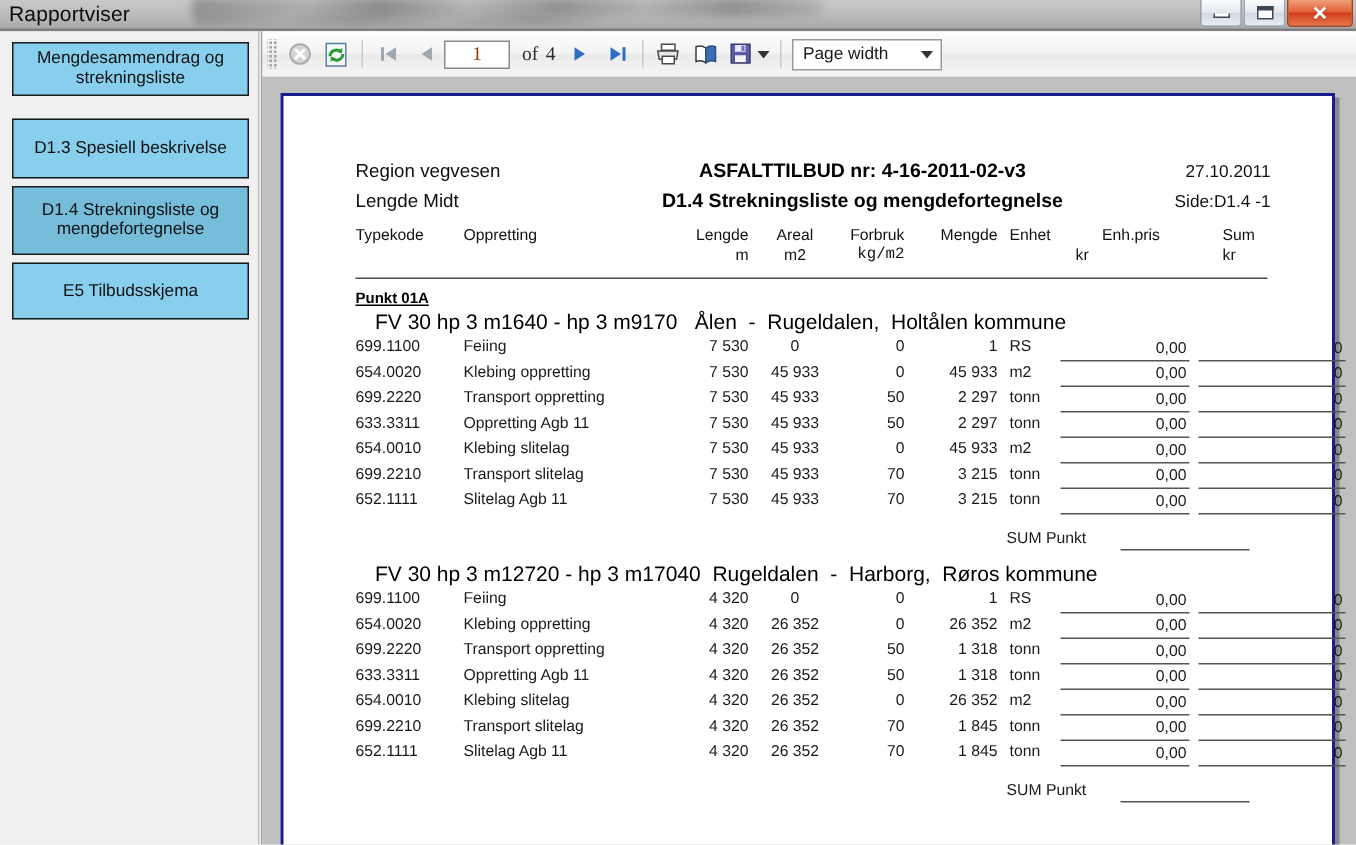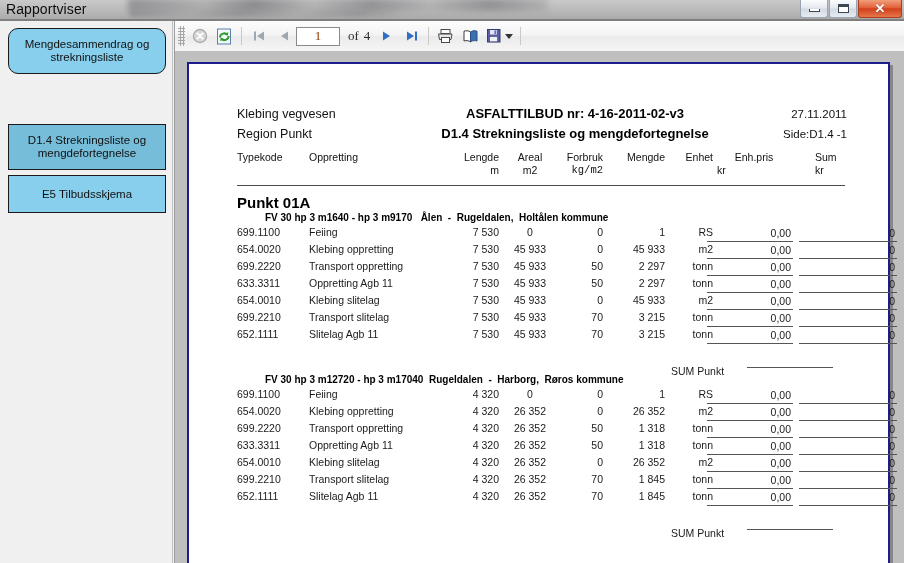--- a/index.html
+++ b/index.html
@@ -92,21 +92,21 @@
     border: 1px solid #1a1a1a;
     color: #111;
     font-size: 11.5px;
     line-height: 13px;
     text-align: center;
     display: flex; align-items: center; justify-content: center;
     padding: 2px 4px;
     cursor: default;
   }
   .side-btn.selected { background: #76bdd9; }
-  #sb0 { top: 7px;   height: 46px; border-radius: 10px; }
+  #sb0 { top: 7px;   height: 36px; }
   #sb1 { top: 58px;  height: 40px; }
   #sb2 { top: 103px; height: 46px; }
   #sb3 { top: 154px; height: 38px; align-items: center; }
 
   
   .viewer {
     position: absolute; left: 174px; top: 0; width: 730px; height: 542px;
     background: #ffffff;
     border-left: 1px solid #9d9d9d;
   }
@@ -208,33 +208,34 @@
     height: 1px; background: #4a4a4a;
   }
 
   
   .c-type   { position: absolute; left: 0;   width: 64px; text-align: left; }
   .c-proc   { position: absolute; left: 72px; width: 150px; text-align: left; }
   .c-len    { position: absolute; left: 210px; width: 52px; text-align: right; }
   .c-area   { position: absolute; left: 268px; width: 50px; text-align: center; }
   .c-forb   { position: absolute; left: 322px; width: 44px; text-align: right; }
   .c-mengde { position: absolute; left: 372px; width: 56px; text-align: right; }
-  .c-enhet  { position: absolute; left: 436px; width: 40px; text-align: right; }
+  .c-enhet  { position: absolute; left: 436px; width: 40px; text-align: left; }
   .c-pris   { position: absolute; left: 478px; width: 74px; text-align: right; }
   .c-sum    { position: absolute; left: 560px; width: 100px; text-align: right; }
   .ch-cell { position: absolute; font-size: 10.5px; color: #111; }
 
   .block { position: absolute; left: 48px; width: 610px; }
   .blk-title {
-    font-size: 15px; font-weight: bold; color: #000;
+    font-size: 10px; font-weight: bold; color: #000;
     margin-bottom: 1px;
+    text-decoration: underline;
   }
   .blk-sub {
-    font-size: 10px; font-weight: bold; color: #000;
-    margin-left: 28px; margin-bottom: 2px;
+    font-size: 14px; font-weight: normal; color: #000;
+    margin-left: 13px; margin-bottom: 2px;
     white-space: pre;
   }
   .row {
     position: relative; height: 17px; font-size: 10.5px; color: #1a1a1a;
   }
   .row > div { position: absolute; top: 1px; font-size: 10.5px; }
   .fld {
     position: absolute; top: 0px; height: 16px;
     border-bottom: 1px solid #555;
     font-size: 10.5px;
@@ -243,21 +244,21 @@
     display: flex; align-items: flex-start; justify-content: flex-end;
     padding-top: 1px;
   }
   .fld-pris { left: 470px; width: 86px; }
   .fld-sum  { left: 562px; width: 98px; }
 
   .sumline {
     position: relative; height: 18px; margin-top: 10px;
   }
   .sum-label {
-    position: absolute; left: 434px; font-size: 10.5px; color: #1a1a1a; margin-top: 11px;
+    position: absolute; left: 434px; font-size: 10.5px; color: #1a1a1a;
   }
   .sum-blank {
     position: absolute; left: 510px; top: 13px; width: 86px;
     height: 1px; background: #555;
   }
 
   
 </style>
 </head>
 <body>
@@ -281,20 +282,23 @@
     </div>
   </div>
 </div>
 <div class="win-top-divider"></div>
 
 <div class="app-body">
 
   <div class="sidebar">
     <div class="side-btn" id="sb0">
       <span>Mengdesammendrag og strekningsliste</span>
+    </div>
+    <div class="side-btn" id="sb1">
+      <span>D1.3 Spesiell beskrivelse</span>
     </div>
     <div class="side-btn selected" id="sb2">
       <span>D1.4 Strekningsliste og mengdefortegnelse</span>
     </div>
     <div class="side-btn" id="sb3">
       <span>E5 Tilbudsskjema</span>
     </div>
   </div>
 
   <div class="viewer">
@@ -374,34 +378,38 @@
           <rect x="1.5" y="1.5" width="12.5" height="12.5" fill="#5b5fa8" stroke="#3a3d75" stroke-width="1"></rect>
           <rect x="4" y="2" width="7" height="4.5" fill="#e8e8f4"></rect>
           <rect x="8.3" y="2.4" width="2" height="3.6" fill="#6e72b4"></rect>
           <rect x="3.6" y="8.5" width="8" height="5.3" fill="#f2f2f8" stroke="#3a3d75" stroke-width=".6"></rect>
         </svg>
         <span style="width:0;height:0;border-left:4px solid transparent;border-right:4px solid transparent;border-top:5px solid #333;margin-left:3px;"></span>
       </div>
 
       <div class="tb-sep"></div>
 
+      <div class="zoom-select">
+        <span>Page width</span>
+        <span class="zoom-arrow"></span>
+      </div>
     </div>
 
     <div class="page-area">
       <div class="page-sheet">
         <div class="rep">
 
           <div class="rep-head">
             <div class="rh-row">
-              <div class="rh-left">Klebing vegvesen</div>
+              <div class="rh-left">Region vegvesen</div>
               <div class="rh-center">ASFALTTILBUD nr: 4-16-2011-02-v3</div>
-              <div class="rh-right">27.11.2011</div>
+              <div class="rh-right">27.10.2011</div>
             </div>
             <div class="rh-row">
-              <div class="rh-left">Region Punkt</div>
+              <div class="rh-left">Lengde Midt</div>
               <div class="rh-center">D1.4 Strekningsliste og mengdefortegnelse</div>
               <div class="rh-right">Side:D1.4 -1</div>
             </div>
           </div>
 
           <div class="col-head">
             <div class="ch-cell c-type">Typekode</div>
             <div class="ch-cell c-proc">Oppretting</div>
             <div class="ch-cell c-len">Lengde</div>
             <div class="ch-cell c-area">Areal</div>

